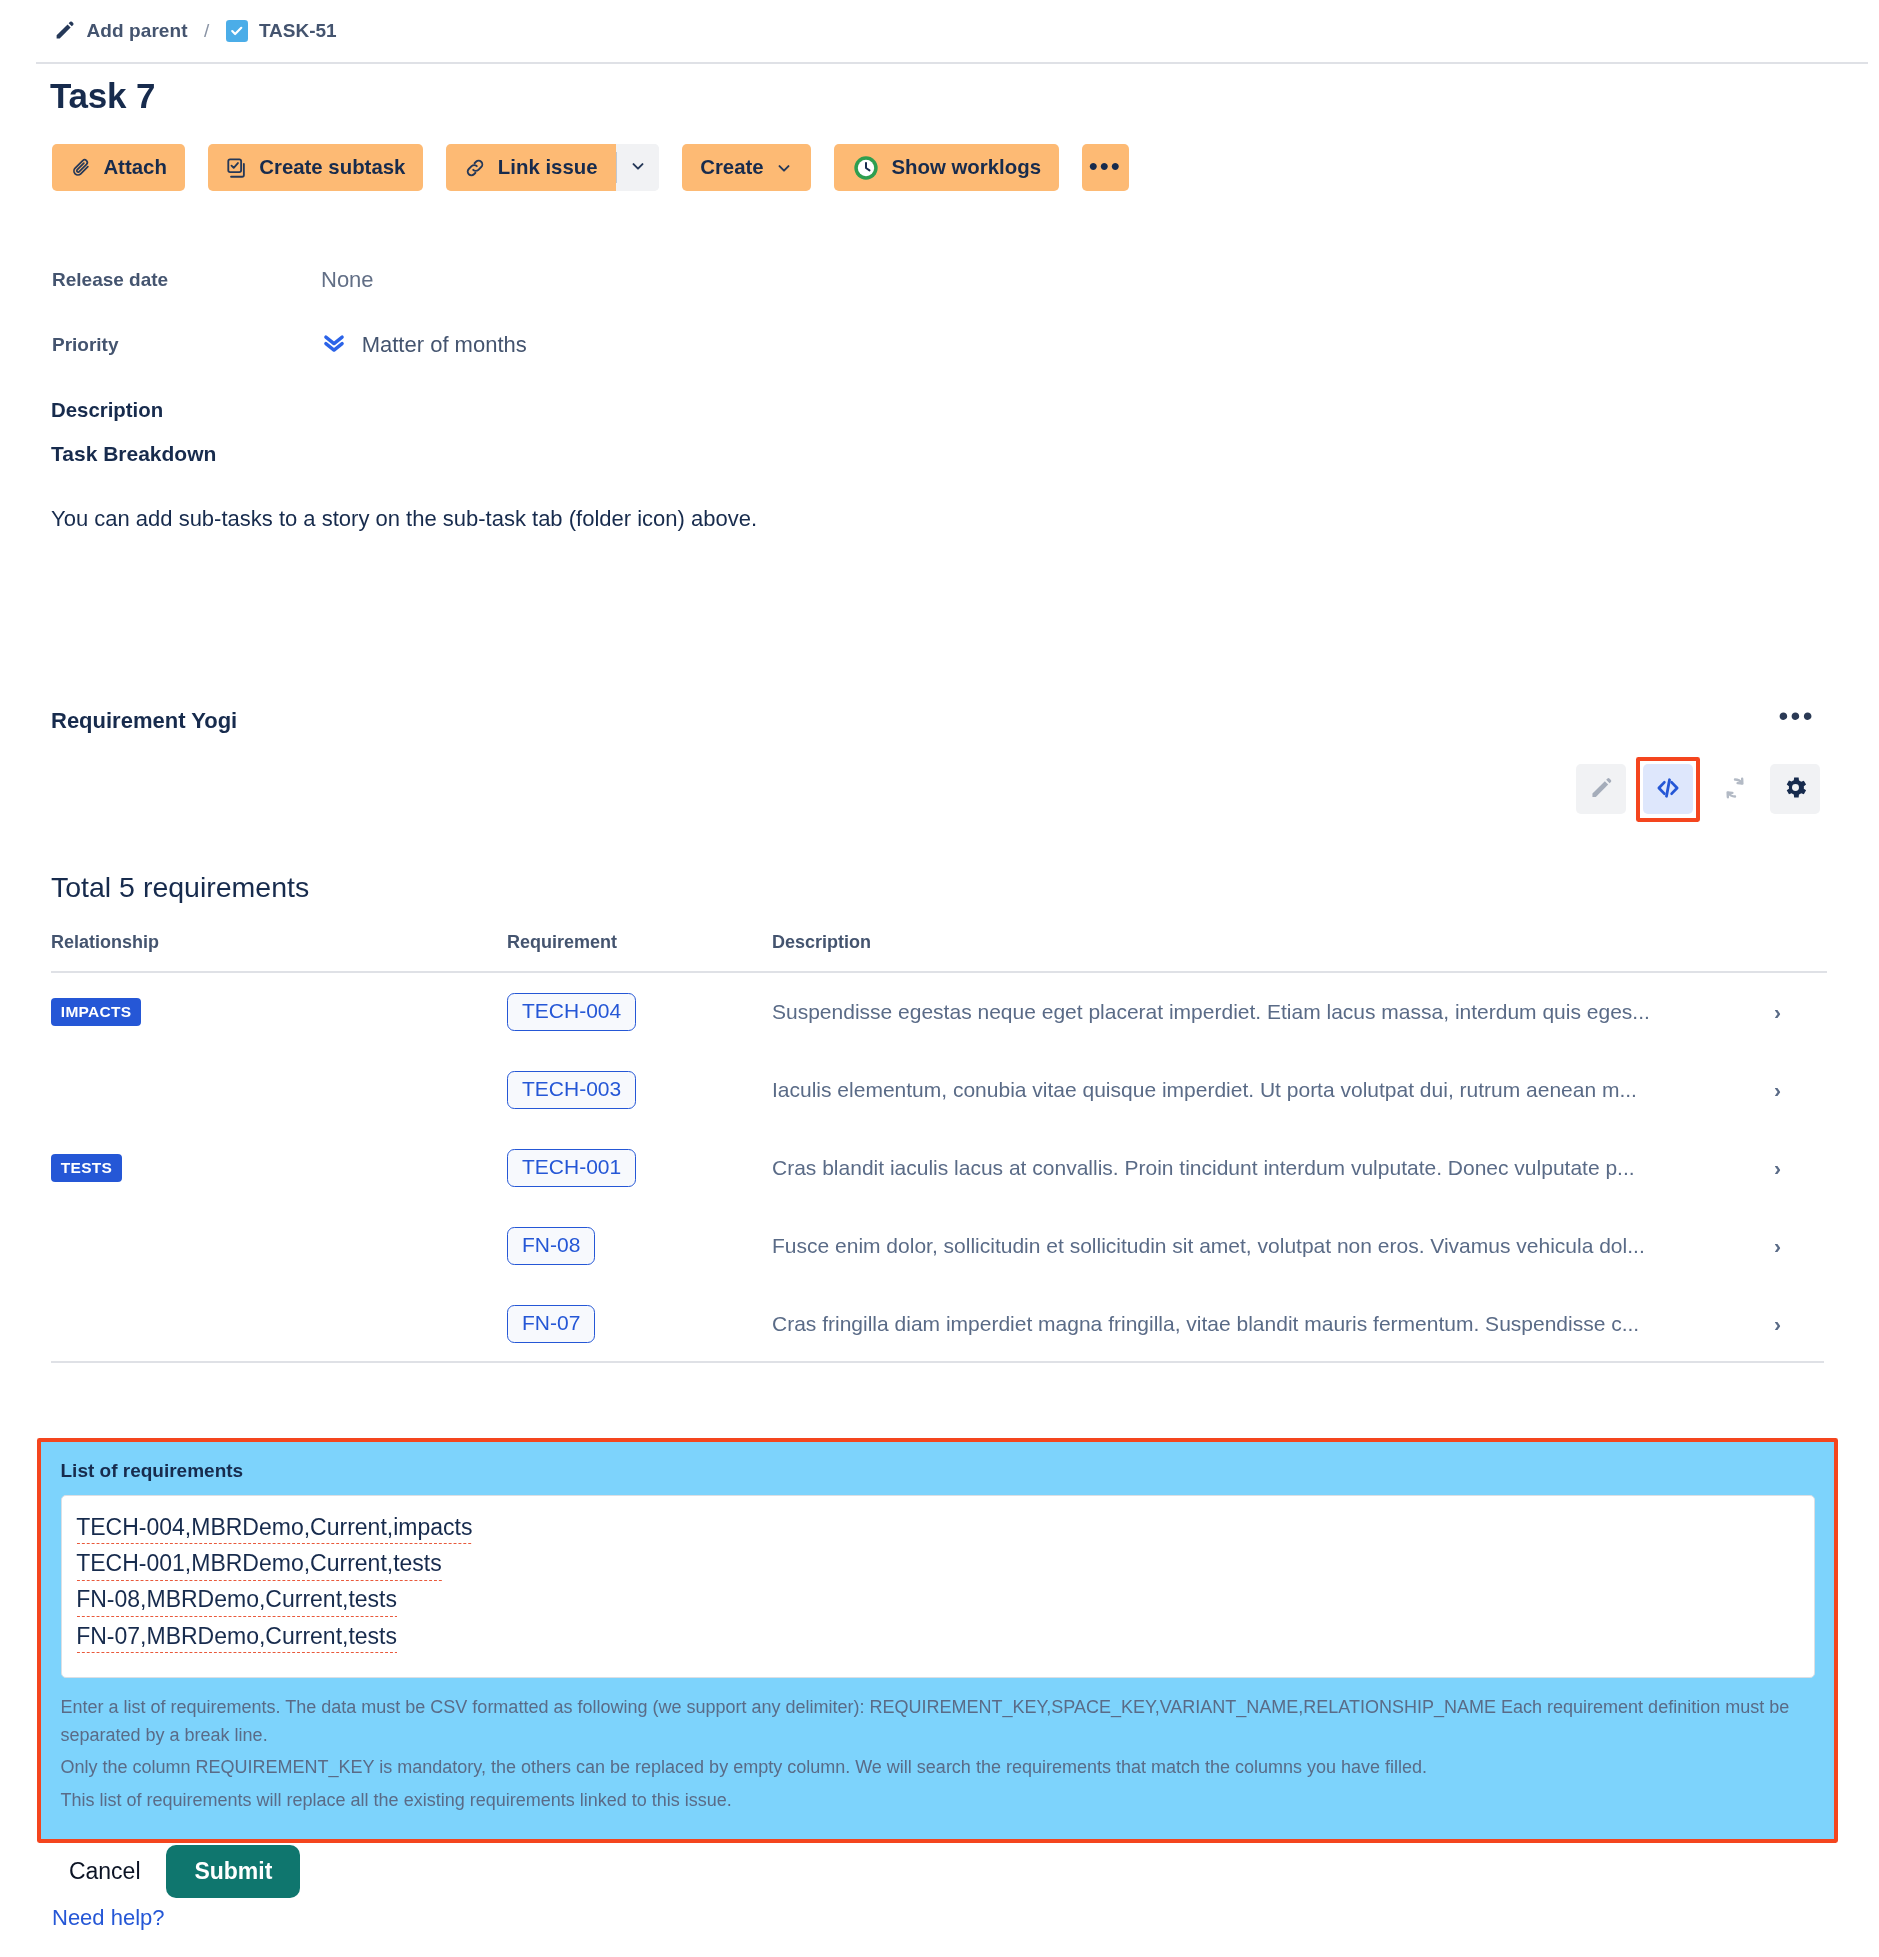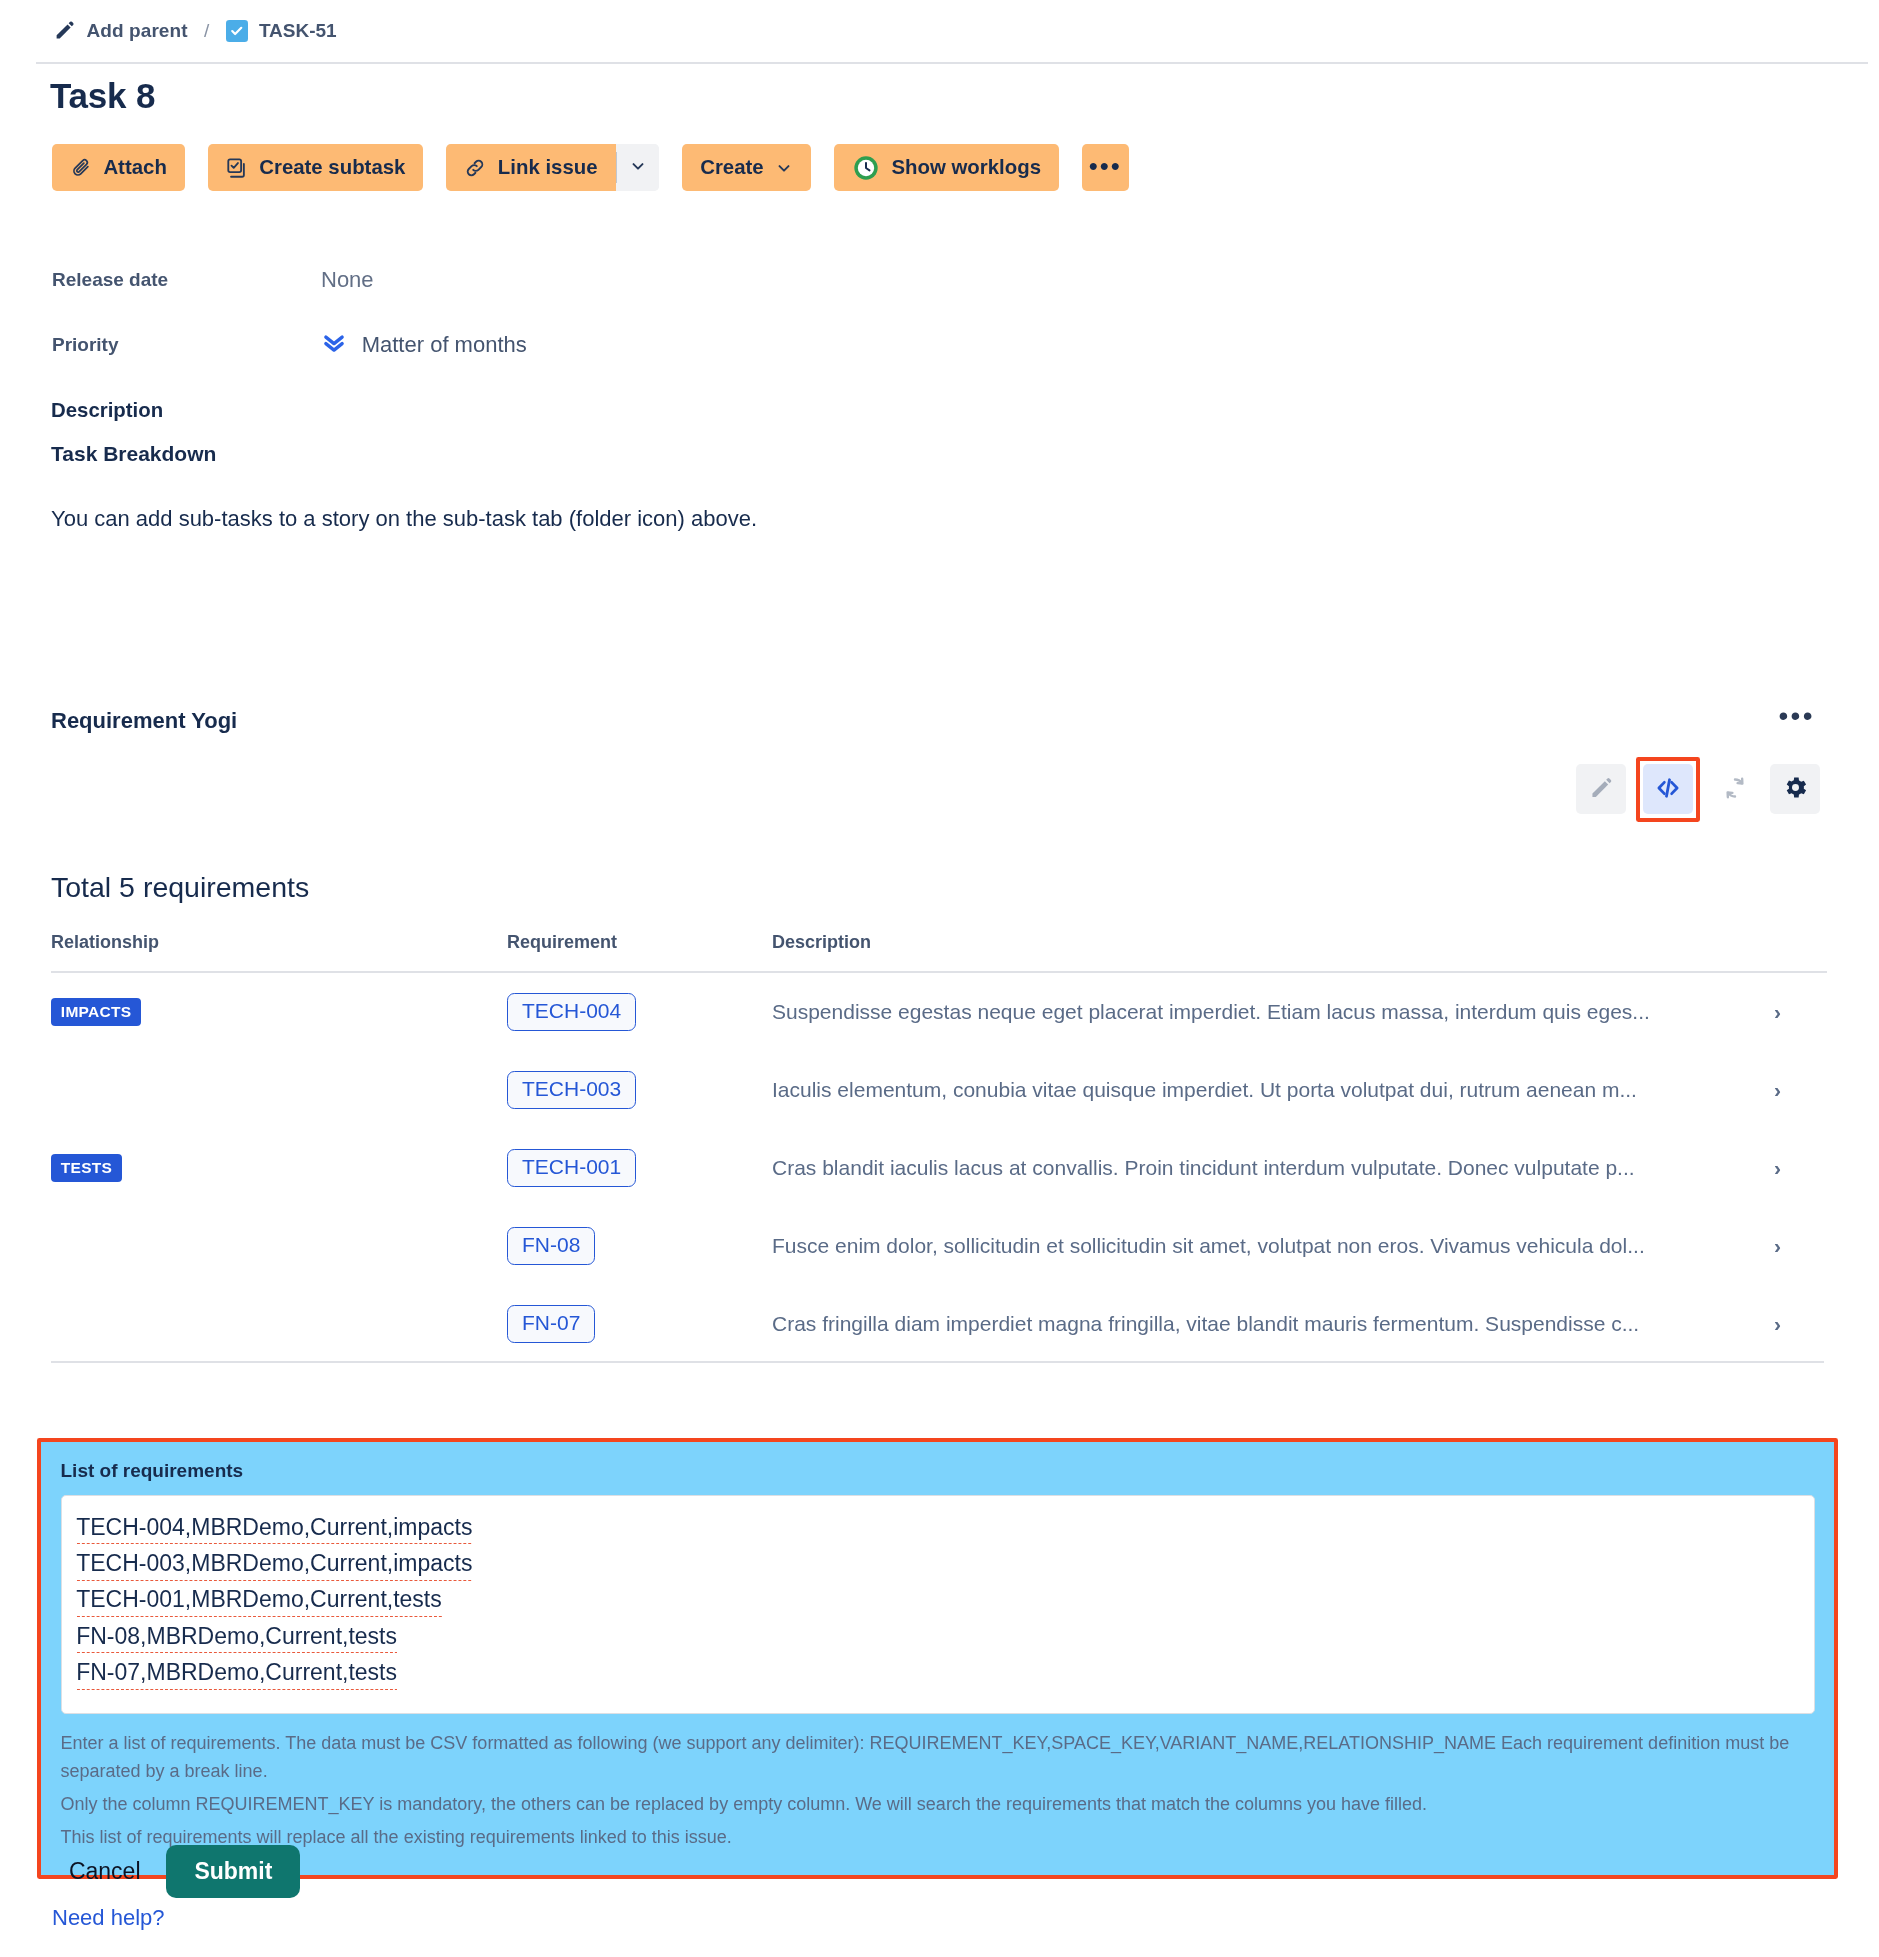--- a/index.html
+++ b/index.html
@@ -395,21 +395,21 @@
     <span class="bc-sep">/</span>
     <span class="bc-task-icon">
       <svg width="15.5" height="15.5" viewBox="0 0 24 24" fill="none">
         <path d="M5 12.5l4.5 4.5L19 7.5" stroke="#fff" stroke-width="3.4" stroke-linecap="round" stroke-linejoin="round"></path>
       </svg>
     </span>
     <span class="bc-key">TASK-51</span>
   </div>
   <div class="hr-top"></div>
 
-  <div class="title">Task 8</div>
+  <div class="title">Task 7</div>
 
   <div class="actions">
 
     <button class="btn">
       <span>
         <svg width="22" height="22" viewBox="0 0 24 24" fill="none">
           <path d="M19.5 10.5l-7.8 7.8a4.3 4.3 0 0 1-6.1-6.1l8.3-8.3a2.9 2.9 0 0 1 4.1 4.1l-8.2 8.2a1.5 1.5 0 0 1-2.1-2.1l7.4-7.4" stroke="#253858" stroke-width="1.9" stroke-linecap="round" stroke-linejoin="round"></path>
         </svg>
       </span>
       <span>Attach</span>
@@ -603,21 +603,20 @@
       </tr>
     </tbody>
   </table>
 
   <div class="hr-bottom"></div>
 
   <div class="form-box">
     <div class="form-label">List of requirements</div>
     <div class="textarea">
       <div class="ta-row"><span class="ta-line">TECH-004,MBRDemo,Current,impacts</span></div>
-      <div class="ta-row"><span class="ta-line">TECH-003,MBRDemo,Current,impacts</span></div>
       <div class="ta-row"><span class="ta-line">TECH-001,MBRDemo,Current,tests</span></div>
       <div class="ta-row"><span class="ta-line">FN-08,MBRDemo,Current,tests</span></div>
       <div class="ta-row"><span class="ta-line">FN-07,MBRDemo,Current,tests</span></div>
     </div>
     <div class="help">
       <p>Enter a list of requirements. The data must be CSV formatted as following (we support any delimiter): REQUIREMENT_KEY,SPACE_KEY,VARIANT_NAME,RELATIONSHIP_NAME Each requirement definition must be separated by a break line.</p>
       <p>Only the column REQUIREMENT_KEY is mandatory, the others can be replaced by empty column. We will search the requirements that match the columns you have filled.</p>
       <p>This list of requirements will replace all the existing requirements linked to this issue.</p>
     </div>
   </div>

